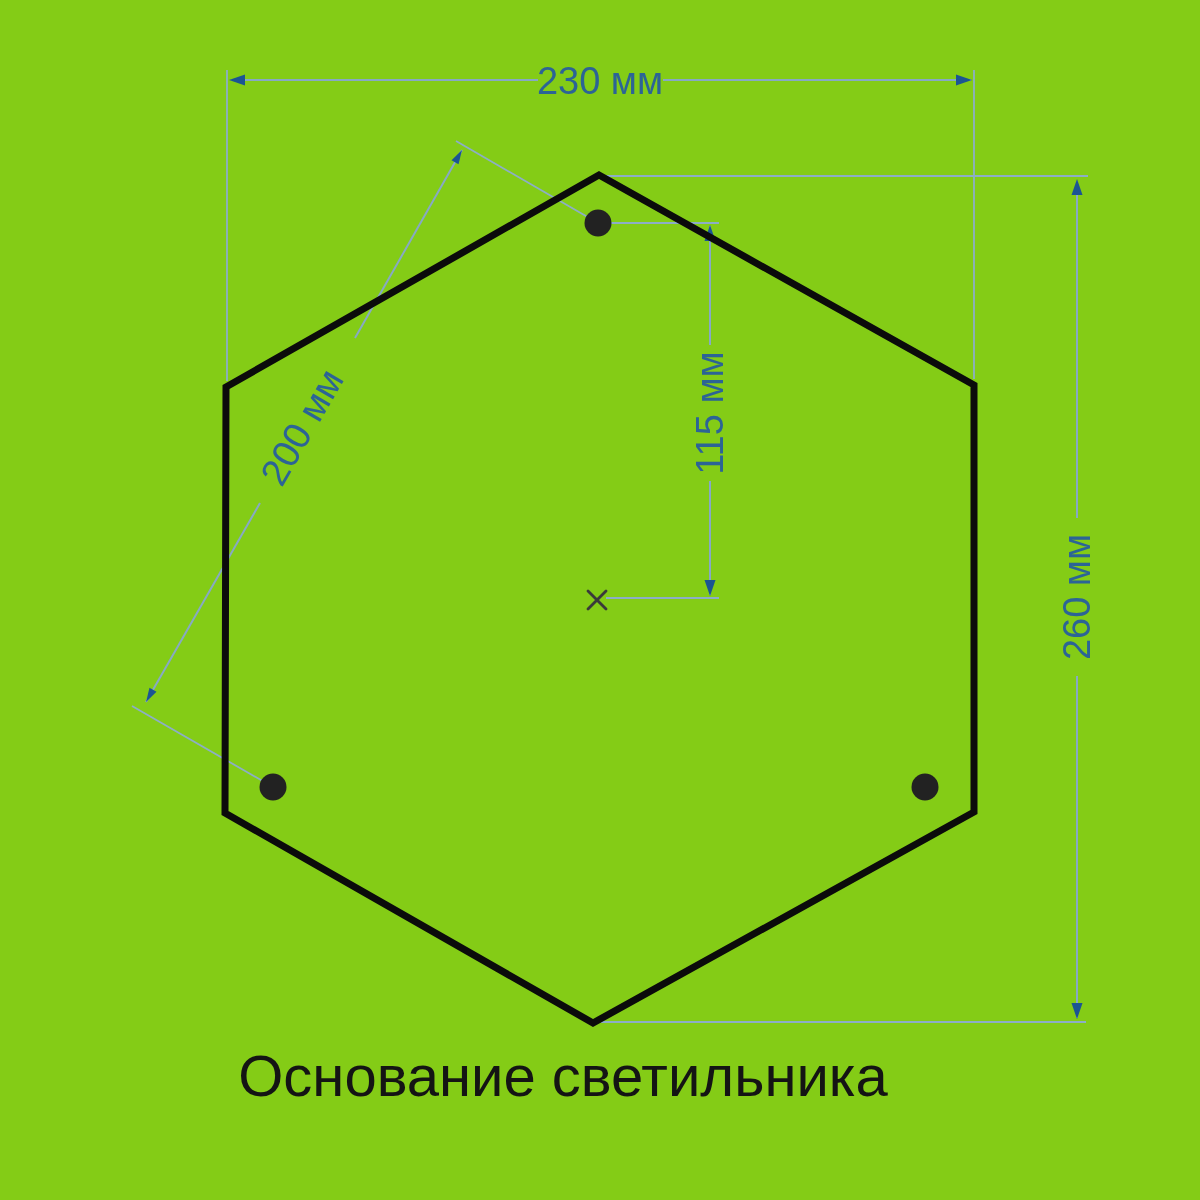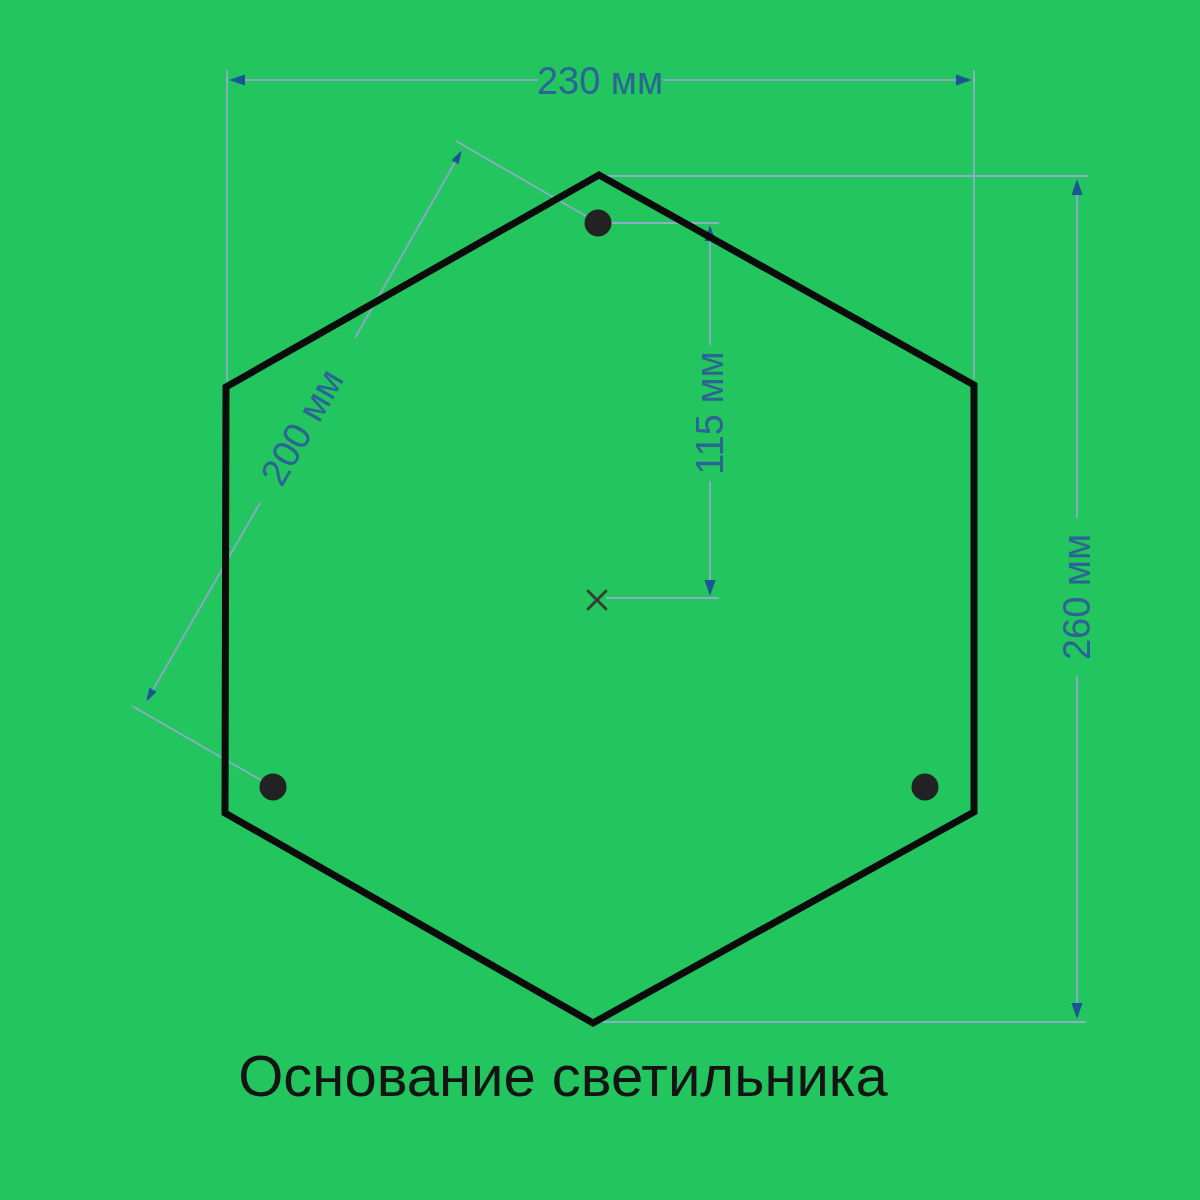--- a/index.html
+++ b/index.html
@@ -8,21 +8,21 @@
     width: 1200px;
     height: 1200px;
     background: #ffffff;
     overflow: hidden;
     font-family: "Liberation Sans", "DejaVu Sans", sans-serif;
   }
   .stage {
     position: relative;
     width: 1200px;
     height: 1200px;
-    background: #22c55e;
+    background: #84cc16;
   }
   svg { display: block; }
   .hex-outline {
     fill: none;
     stroke: #0b0b0b;
     stroke-width: 7;
     stroke-linejoin: miter;
   }
   .hole { fill: #222222; }
   .thin-line {

